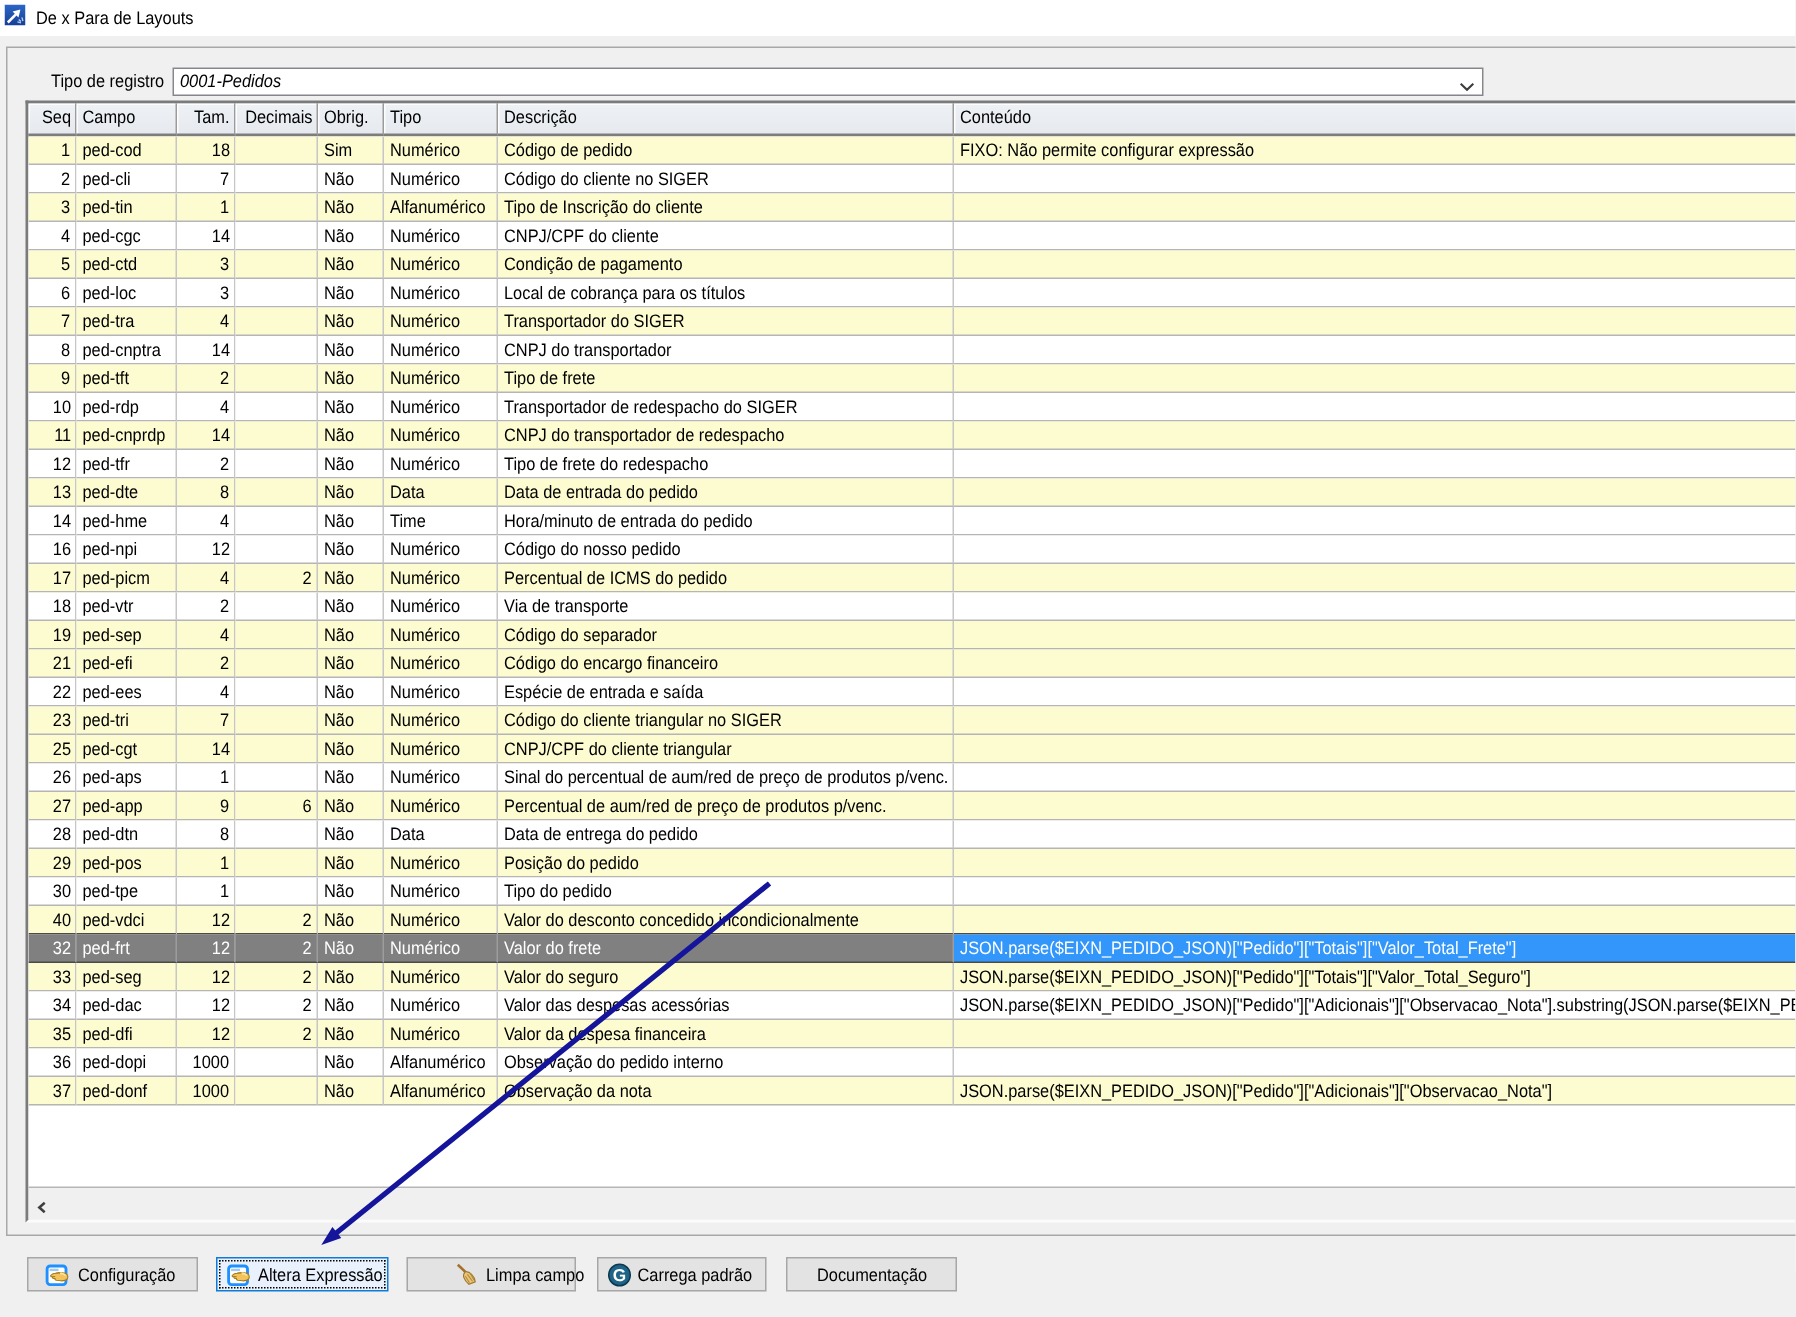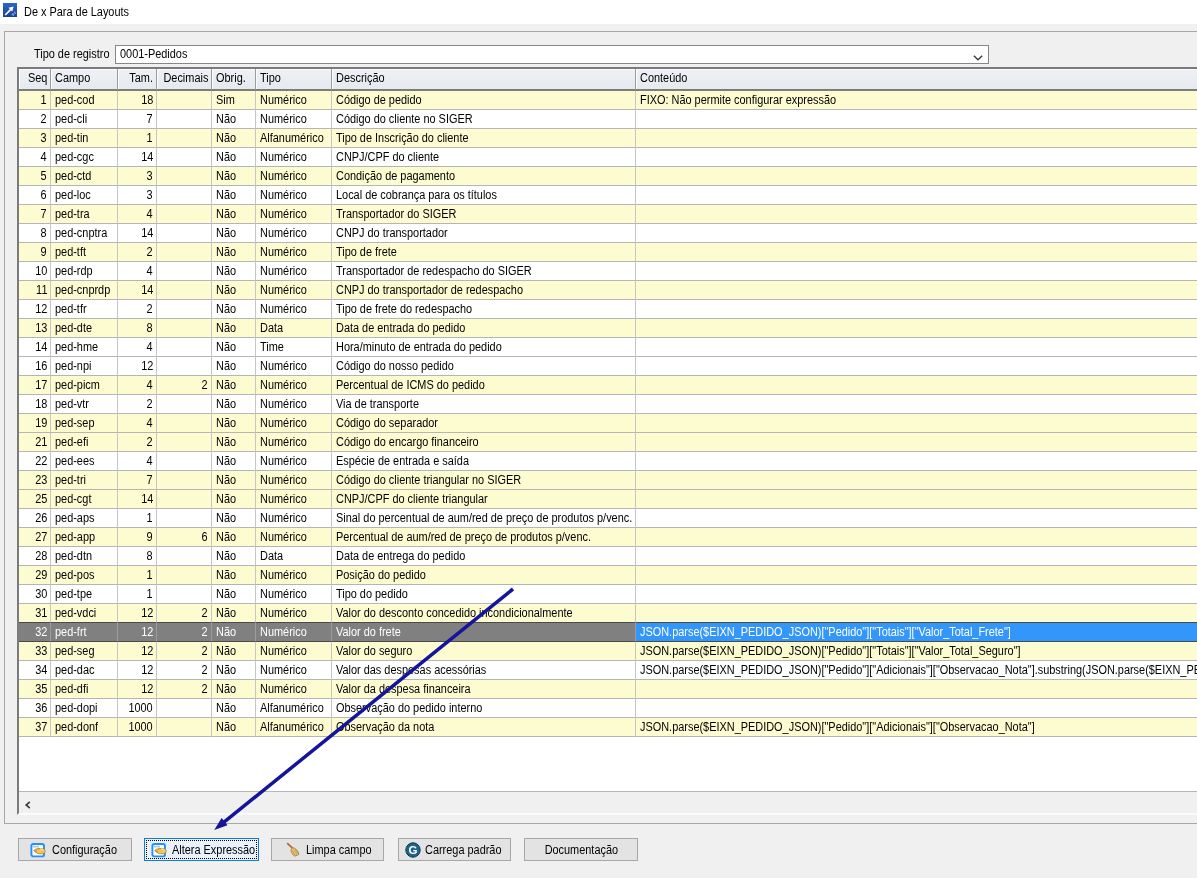--- a/index.html
+++ b/index.html
@@ -13,21 +13,21 @@
 #titlebar { position:absolute; left:0; top:0; width:1197px; height:24px; background:#ffffff; }
 #titleicon { position:absolute; left:3px; top:3px; }
 #titletext { position:absolute; left:24px; top:5px; font-size:12px; color:#000; }
 
 
 #groupbox { position:absolute; left:4px; top:31px; width:1250px; height:793px;
   border:1px solid #a8a8a8; background:#f0f0f0; }
 
 #lbl-tipo { position:absolute; left:34px; top:47px; font-size:12px; }
 #combo { position:absolute; left:115px; top:45px; width:874px; height:19px;
-  background:#fff; border:1px solid #85858c; }
+  background:#fff; border:1px solid #85858c;font-style:italic; }
 #combo .ctxt { position:absolute; left:4px; top:1px; line-height:15px; }
 #combo svg.chev { position:absolute; right:5px; top:9px; }
 
 
 #grid { position:absolute; left:17px; top:67px; width:1180px; height:748px;
   border-top:2px solid #7b7b7b; border-left:2px solid #7b7b7b; border-bottom:2px solid #fbfbfb; }
 #hdr { position:absolute; left:0; top:0; width:1178px; height:22px; }
 #hdr .hc { position:absolute; top:0; height:22px; background:linear-gradient(#eef1f5,#e6eaee);
   border-right:1px solid #9b9b9b; border-bottom:2px solid #7d7d7d;
   box-shadow: inset 1px 1px 0 #fdfdfe; line-height:19px; }
@@ -380,21 +380,21 @@
               <td class="r"><span class="tx">30</span></td>
               <td class="l"><span class="tx">ped-tpe</span></td>
               <td class="r"><span class="tx">1</span></td>
               <td class="r"></td>
               <td class="l"><span class="tx">Não</span></td>
               <td class="l"><span class="tx">Numérico</span></td>
               <td class="l"><span class="tx">Tipo do pedido</span></td>
               <td class="l"></td>
             </tr>
 <tr class="odd pre-sel">
-              <td class="r"><span class="tx">31</span></td>
+              <td class="r"><span class="tx">40</span></td>
               <td class="l"><span class="tx">ped-vdci</span></td>
               <td class="r"><span class="tx">12</span></td>
               <td class="r"><span class="tx">2</span></td>
               <td class="l"><span class="tx">Não</span></td>
               <td class="l"><span class="tx">Numérico</span></td>
               <td class="l"><span class="tx">Valor do desconto concedido incondicionalmente</span></td>
               <td class="l"></td>
             </tr>
 <tr class="sel">
               <td class="r"><span class="tx">32</span></td>
@@ -481,21 +481,21 @@
     <div class="focus"></div>
     <svg width="16" height="16" viewBox="0 0 16 16">
       <rect x="1.4" y="2" width="12.6" height="12.4" rx="2" fill="#ffffff" stroke="#1e90ff" stroke-width="1.9"></rect>
       <rect x="3" y="3.8" width="6" height="1.6" fill="#9ccbf8"></rect>
       <path d="M4.2 8 Q3.4 8.4 4 9.1 L5.2 9 Q4.6 9.8 5.4 10.2 L6.6 10.3 Q6.4 11.3 7.6 11.5 L10.6 11.9 Q13.8 12 14.8 10.6 Q15.6 9.2 14.8 7.8 Q13.8 6.4 11 6.6 L7 6.9 Q5 7 4.2 8 Z" fill="#f3c35e" stroke="#a87b17" stroke-width="0.7"></path>
       <path d="M6.8 7 Q8.4 5.9 10.6 6.5 M5 9 l1.8 .1 M5.4 10.1 l1.4 .2" stroke="#a87b17" stroke-width="0.6" fill="none"></path>
       <path d="M10 6.9 Q12.8 7 13.6 8.4" stroke="#fbe39b" stroke-width="1.1" fill="none"></path>
     </svg>
     <span class="tx">Altera Expressão</span>
   </div>
-  <div class="btn" id="btn3" style="left:271px;width:113px;padding-left:13px;">
+  <div class="btn" id="btn3" style="left:271px;width:113px;padding-left:31px;">
     <svg width="16" height="16" viewBox="0 0 16 16">
       <path d="M2.2 1.2 L8.2 6.8" stroke="#a4712c" stroke-width="1.7" fill="none"></path>
       <path d="M7.2 5.8 Q9.6 5.6 11.4 7.6 Q13.6 9.8 13.8 12.6 L9.6 14.2 Q7.2 12.4 6.2 9.6 Q5.6 7.6 7.2 5.8 Z" fill="#e9c477" stroke="#a2792f" stroke-width="0.8"></path>
       <path d="M8.6 7.6 l3.4 4.6 M7.2 8.8 l2.8 4.4 M10.4 6.9 l2.6 4.4" stroke="#b08a3c" stroke-width="0.7" fill="none"></path>
     </svg>
     <span class="tx">Limpa campo</span>
   </div>
   <div class="btn" id="btn4" style="left:398px;width:113px;padding-left:6px;gap:4px;">
     <svg width="16" height="16" viewBox="0 0 16 16">
       <circle cx="8" cy="8" r="7.2" fill="#1d6487" stroke="#0c3950" stroke-width="1"></circle>

